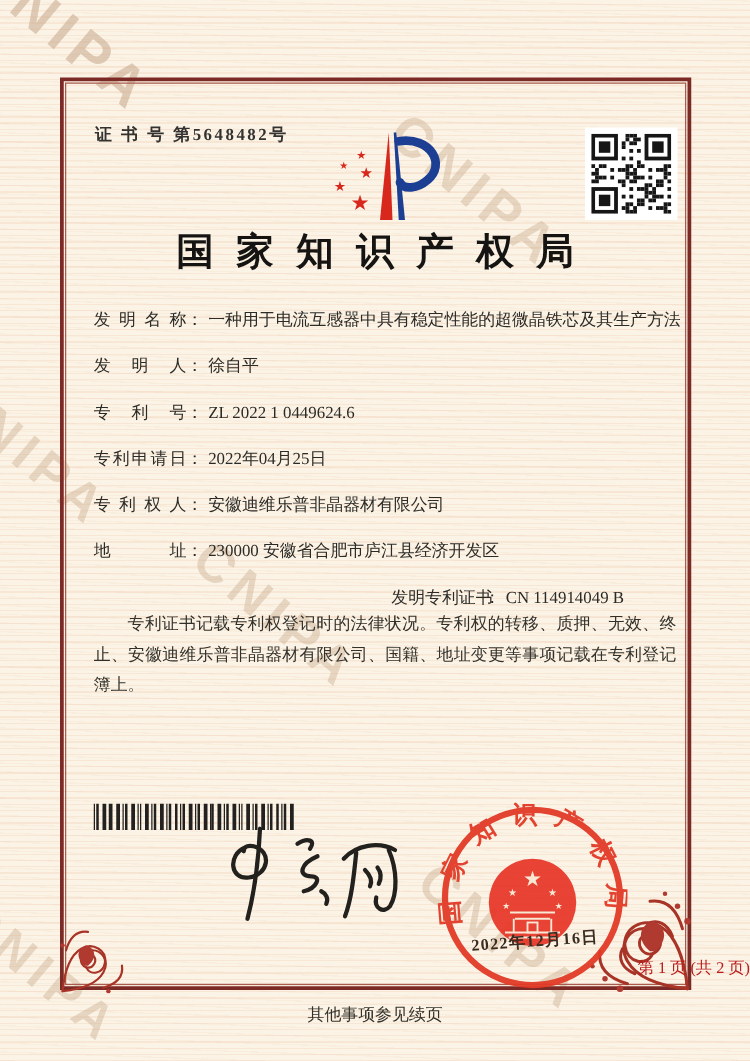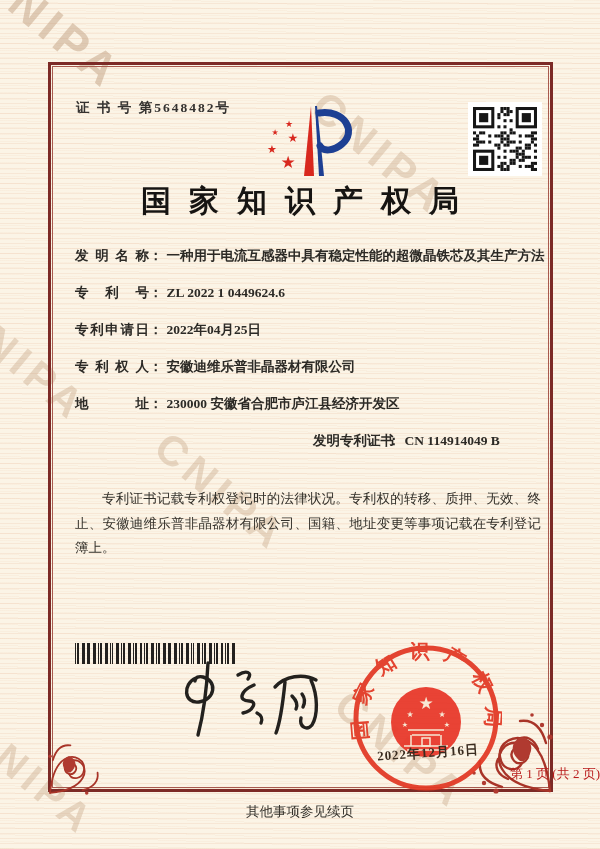--- a/index.html
+++ b/index.html
@@ -38,21 +38,21 @@
   .logo { position:absolute; left:237px; top:100px; width:122px; height:84px; }
 
   .qr-wrap { position:absolute; left:468px; top:102px; width:74px; height:74px;
              background:#fff; display:flex; align-items:center; justify-content:center; }
 
   .title { position:absolute; left:0; top:181px; width:100%; text-align:center;
            font-size:30px; font-weight:bold; color:#161412; letter-spacing:18px;
            text-indent:18px; }
 
   .fields { position:absolute; left:75px; top:247px; width:468px; font-size:13.5px;
-            color:#2c2a26; font-weight:bold; }
+            color:#2c2a26; font-weight:normal; }
   .frow { height:37px; line-height:18px; white-space:nowrap; }
   .flabel { display:inline-block; width:74px; text-align:justify; text-align-last:justify; }
   .fcolon { display:inline-block; margin-right:4px; }
   .grant-row { position:relative; height:22px; line-height:18px; white-space:nowrap; }
   .grant-no { position:absolute; left:238px; top:0; }
 
   .paras { position:absolute; left:75px; top:487px; width:466px; font-size:13.5px;
            line-height:24.5px; color:#33302a; text-align:justify; font-weight:500; }
   .paras p { text-indent:2em; }
 
@@ -258,20 +258,23 @@
   </div>
 
   <div class="title">国家知识产权局</div>
 
   <div class="fields">
 
     <div class="frow" style="">
       <span class="flabel">发明名称</span><span class="fcolon">：</span><span>一种用于电流互感器中具有稳定性能的超微晶铁芯及其生产方法</span>
     </div>
       <div class="frow" style="">
+      <span class="flabel">发明人</span><span class="fcolon">：</span><span>徐自平</span>
+    </div>
+      <div class="frow" style="">
       <span class="flabel">专利号</span><span class="fcolon">：</span><span>ZL 2022 1 0449624.6</span>
     </div>
       <div class="frow" style="">
       <span class="flabel">专利申请日</span><span class="fcolon">：</span><span>2022年04月25日</span>
     </div>
       <div class="frow" style="">
       <span class="flabel">专利权人</span><span class="fcolon">：</span><span>安徽迪维乐普非晶器材有限公司</span>
     </div>
       <div class="frow" style="">
       <span class="flabel">地址</span><span class="fcolon">：</span><span>230000 安徽省合肥市庐江县经济开发区</span>

